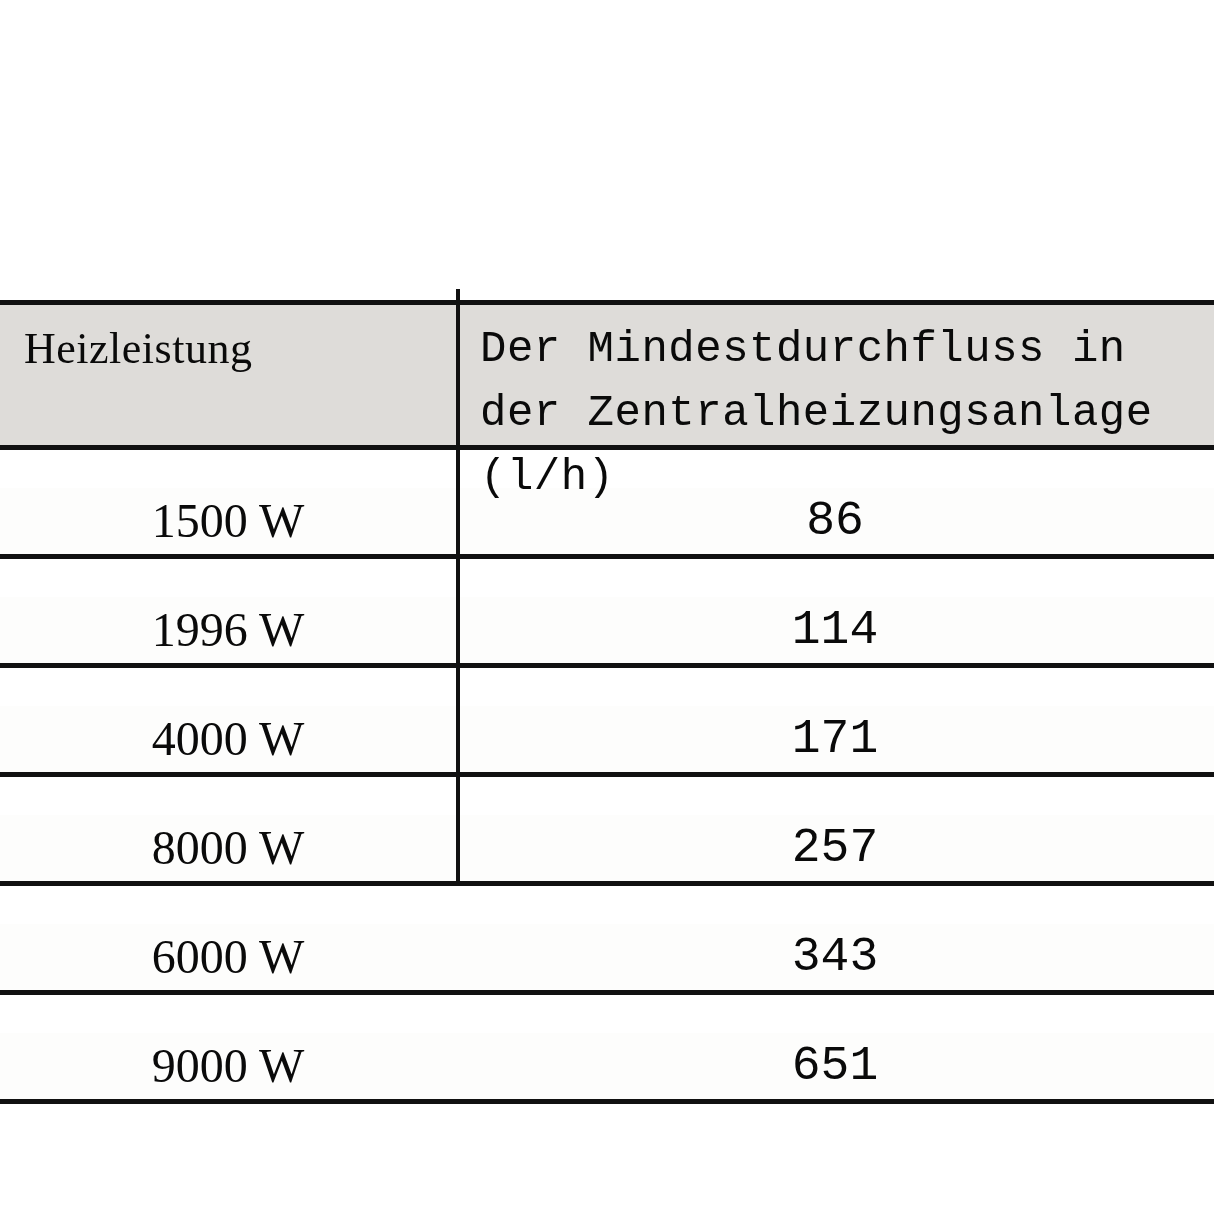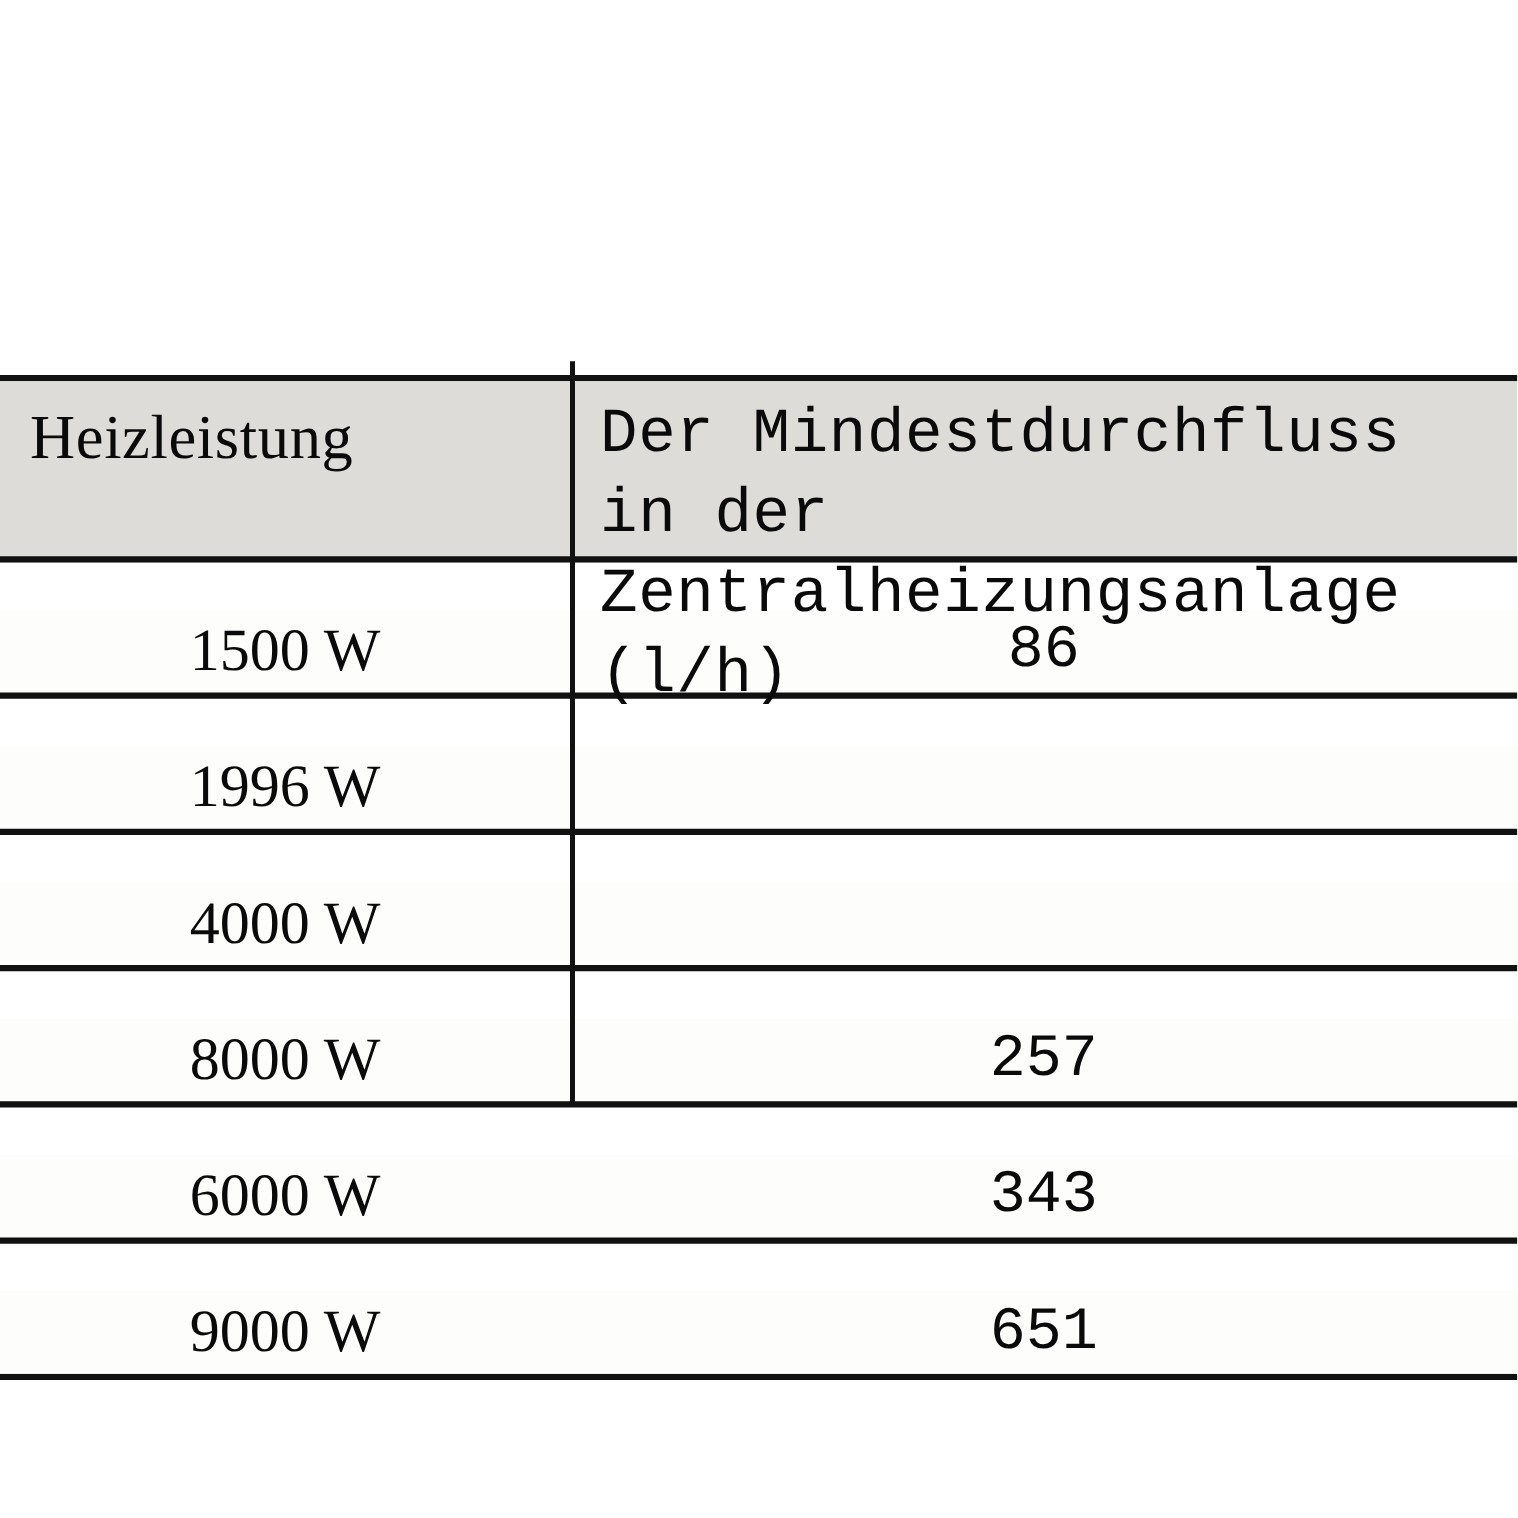--- a/index.html
+++ b/index.html
@@ -44,21 +44,21 @@
   }
   .col-power {
     width: 456px;
     flex: 0 0 456px;
   }
   .col-flow {
     flex: 1 1 auto;
     font-family: Liberation Mono, monospace;
   }
   .header .cell {
-    font-size: 50px;
+    font-size: 44px;
     line-height: 64px;
     padding: 12px 13px 0 24px;
     letter-spacing: 0.5px;
   }
   .body .cell {
     display: flex;
     align-items: center;
     justify-content: center;
     font-size: 48px;
     line-height: 1;
@@ -88,24 +88,26 @@
       </div>
     </div>
 
     <div class="t-row body">
       <div class="cell col-power">1500 W</div>
       <div class="cell col-flow">86</div>
     </div>
 
     <div class="t-row body">
       <div class="cell col-power">1996 W</div>
+      <div class="cell col-flow">114</div>
     </div>
 
     <div class="t-row body">
       <div class="cell col-power">4000 W</div>
+      <div class="cell col-flow">171</div>
     </div>
 
     <div class="t-row body">
       <div class="cell col-power">8000 W</div>
       <div class="cell col-flow">257</div>
     </div>
 
     <div class="t-row body">
       <div class="cell col-power">6000 W</div>
       <div class="cell col-flow">343</div>

